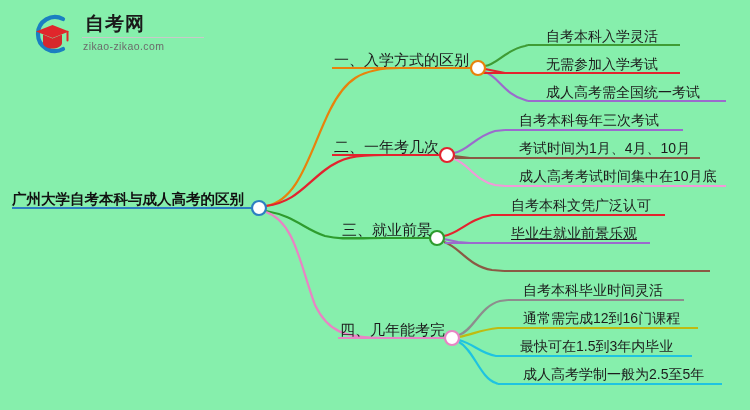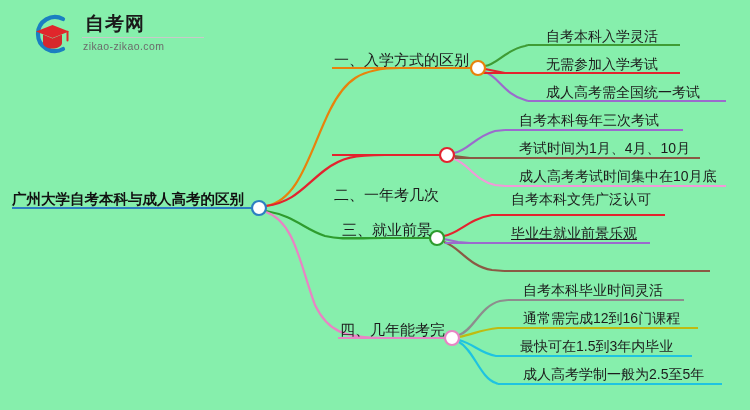--- a/index.html
+++ b/index.html
@@ -158,33 +158,33 @@
     <circle cx="259" cy="208" r="7" fill="#ffffff" stroke="#2d7fc1" stroke-width="2.2"></circle>
     <circle cx="478" cy="68" r="7" fill="#ffffff" stroke="#e8820c" stroke-width="2.2"></circle>
     <circle cx="447" cy="155" r="7" fill="#ffffff" stroke="#e3232e" stroke-width="2.2"></circle>
     <circle cx="437" cy="238" r="7" fill="#ffffff" stroke="#2e9c2e" stroke-width="2.2"></circle>
     <circle cx="452" cy="338" r="7" fill="#ffffff" stroke="#e884c4" stroke-width="2.2"></circle>
   </svg>
 
   <div class="node-label branch-label" style="left:334px; top:51px;">一、入学方式的区别</div>
 
   <div class="node-label root-label" style="left:12px; top:191px;">广州大学自考本科与成人高考的区别</div>
-  <div class="node-label branch-label" style="left:334px; top:138px;margin-top:48px;">二、一年考几次</div>
+  <div class="node-label branch-label" style="left:334px; top:138px;">二、一年考几次</div>
   <div class="node-label branch-label" style="left:340px; top:321px;">四、几年能考完</div>
   <div class="node-label branch-label" style="left:342px; top:221px;">三、就业前景</div>
 
   <div class="node-label leaf-label" style="left:546px; top:56px;">无需参加入学考试</div>
   <div class="node-label leaf-label" style="left:546px; top:28px;">自考本科入学灵活</div>
   <div class="node-label leaf-label" style="left:546px; top:84px;">成人高考需全国统一考试</div>
 
   <div class="node-label leaf-label" style="left:519px; top:112px;">自考本科每年三次考试</div>
   <div class="node-label leaf-label" style="left:519px; top:140px;">考试时间为1月、4月、10月</div>
   <div class="node-label leaf-label" style="left:519px; top:168px;">成人高考考试时间集中在10月底</div>
 
-  <div class="node-label leaf-label" style="left:511px; top:191px;">自考本科文凭广泛认可</div>
+  <div class="node-label leaf-label" style="left:511px; top:197px;">自考本科文凭广泛认可</div>
   <div class="node-label leaf-label" style="left:511px; top:225px;text-decoration:underline;">毕业生就业前景乐观</div>
 
   <div class="node-label leaf-label" style="left:523px; top:282px;text-align:center;">自考本科毕业时间灵活</div>
   <div class="node-label leaf-label" style="left:523px; top:310px;text-align:right;">通常需完成12到16门课程</div>
   <div class="node-label leaf-label" style="left:520px; top:338px;">最快可在1.5到3年内毕业</div>
   <div class="node-label leaf-label" style="left:523px; top:366px;">成人高考学制一般为2.5至5年</div>
 
 </div>
 
 </body></html>

